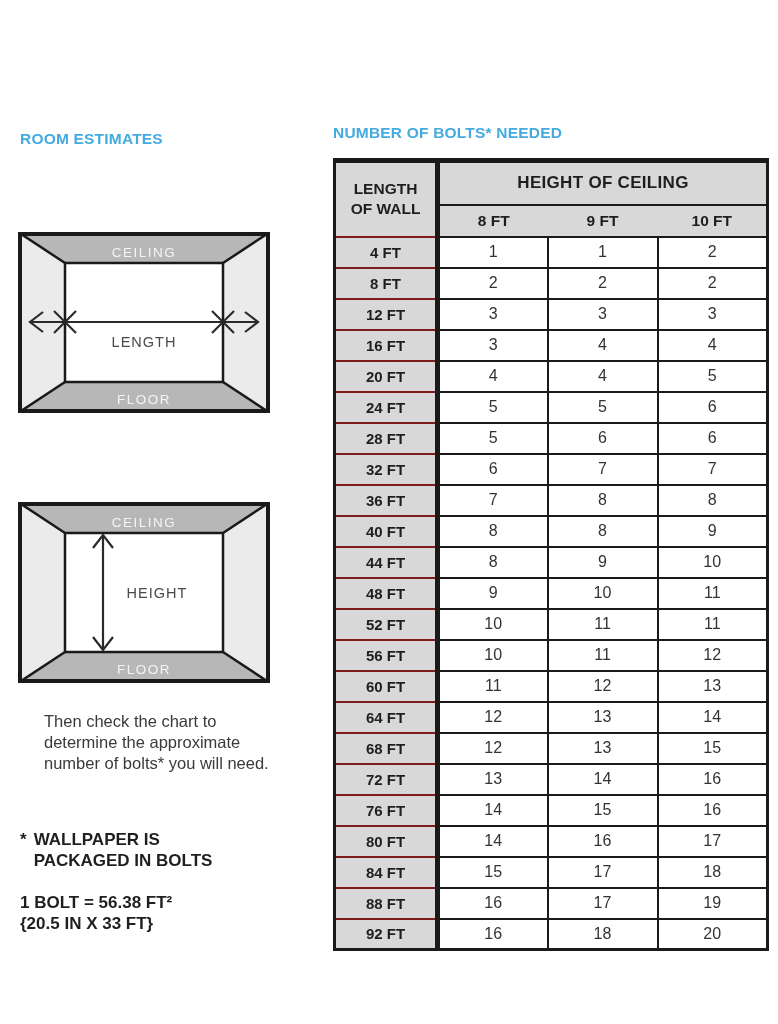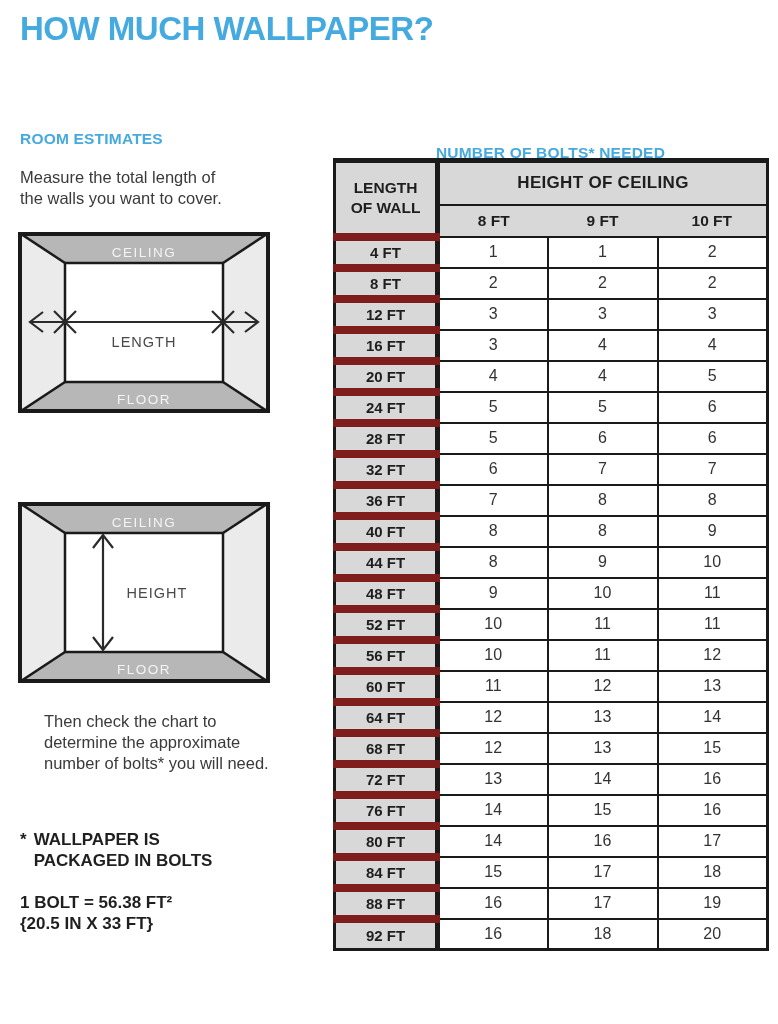--- a/index.html
+++ b/index.html
@@ -10,21 +10,21 @@
   .page-title {
     position: absolute; left: 20px; top: 10px;
     font-size: 33px; font-weight: bold; letter-spacing: -0.5px;
     color: #45aadf;
   }
   .section-title {
     position: absolute; font-size: 15.5px; font-weight: bold;
     color: #45aadf; letter-spacing: 0.2px;
   }
   #room-estimates-title { left: 20px; top: 130px; }
-  #bolts-needed-title { left: 333px; top: 144px; width: 435px; text-align: center; }
+  #bolts-needed-title { left: 333px; top: 124px; width: 435px; }
 
   .body-text {
     position: absolute; left: 20px; width: 300px;
     font-size: 16.5px; line-height: 1.28; color: #3a3a3a;
     white-space: pre-line;
   }
   #step1-text { top: 167px; }
   #step2-text { top: 440px; }
   #step3-text { top: 711px; margin-left: 24px; }
 
@@ -59,47 +59,44 @@
   th.corner-head {
     border-right: 5px solid #1a1a1a;
     font-size: 15.5px; font-weight: bold; line-height: 1.3;
     white-space: pre-line;
   }
   th.group-head { height: 44px; font-size: 17px; font-weight: bold; letter-spacing: 0.3px; }
   tr.subhead-row th { height: 32px; font-size: 15.5px; font-weight: bold;
     border-top: 2px solid #1a1a1a; }
   .bolts-table tbody th {
     background: #d8d8d8; font-size: 15px; font-weight: bold; color: #1e1e1e;
-    border-right: 5px solid #1a1a1a; border-top: 8px solid #7f1d1d; height: 31px;
+    border-right: 5px solid #1a1a1a; border-top: 2px solid #7f1d1d; height: 31px;
   }
   .bolts-table tbody td {
     background: #ffffff; font-size: 16px; color: #333333;
     border-top: 2px solid #1a1a1a; height: 31px;
   }
   .bolts-table tbody td + td { border-left: 2px solid #1a1a1a; }
 
   
   .diag-band-label { fill: #f4f4f4; font-size: 13.5px; letter-spacing: 1.5px;
     font-family: "Liberation Sans", sans-serif; }
   .diag-dim-label { fill: #4a4a4a; font-size: 14.5px; letter-spacing: 1px;
     font-family: "Liberation Sans", sans-serif; }
 </style>
 </head>
 <body>
 
 <div class="page">
 
-  <h1 class="page-title">HOW MUCH WALLPAPER?</h1>
 
   <div class="section-title" id="room-estimates-title">ROOM ESTIMATES</div>
 
   <div class="section-title" id="bolts-needed-title">NUMBER OF BOLTS* NEEDED</div>
 
-  <p class="body-text" id="step1-text">Measure the total length of
-the walls you want to cover.</p>
 
   <div class="diagram" id="length-diagram">
     <svg width="252" height="181" viewBox="0 0 252 181">
       <polygon points="0,0 47,31 47,150 0,181" fill="#ebebeb"></polygon>
       <polygon points="252,0 205,31 205,150 252,181" fill="#ebebeb"></polygon>
       <polygon points="0,0 252,0 205,31 47,31" fill="#b7b7b7"></polygon>
       <polygon points="0,181 47,150 205,150 252,181" fill="#b7b7b7"></polygon>
       <rect x="47" y="31" width="158" height="119" fill="#ffffff" stroke="#1a1a1a" stroke-width="2.5"></rect>
       <g stroke="#1a1a1a" stroke-width="2.5">
         <line x1="0" y1="0" x2="47" y2="31"></line>

